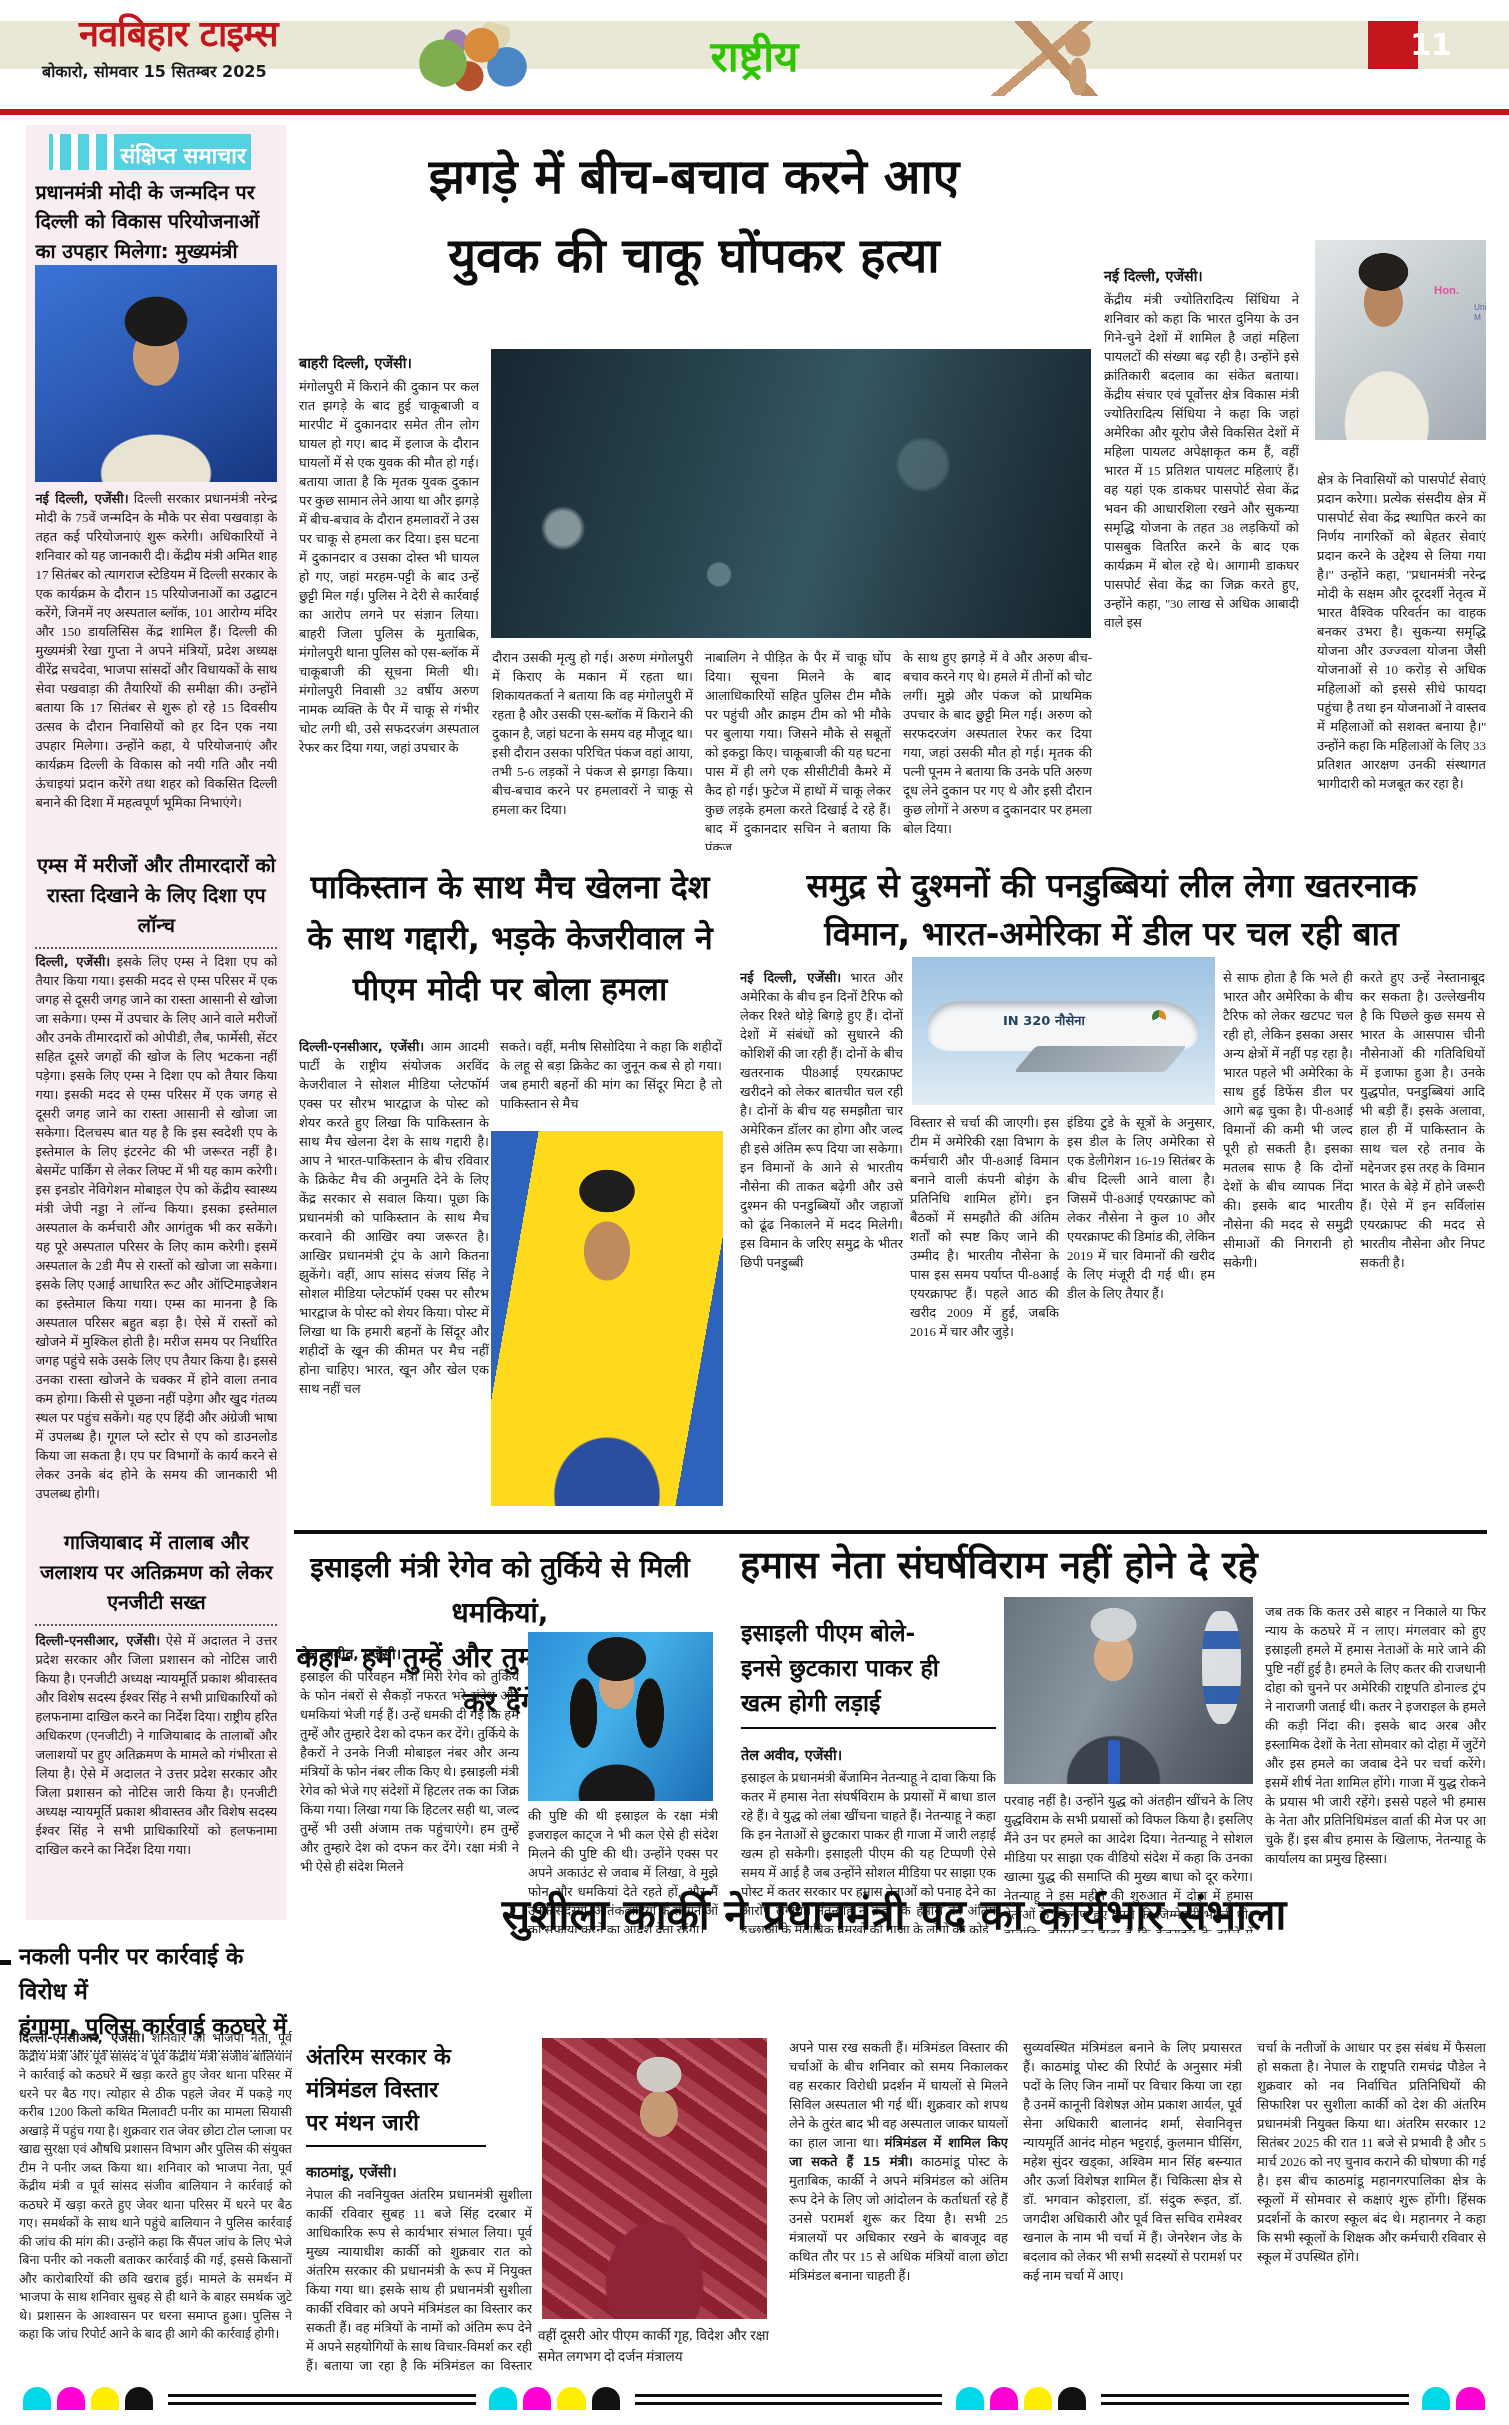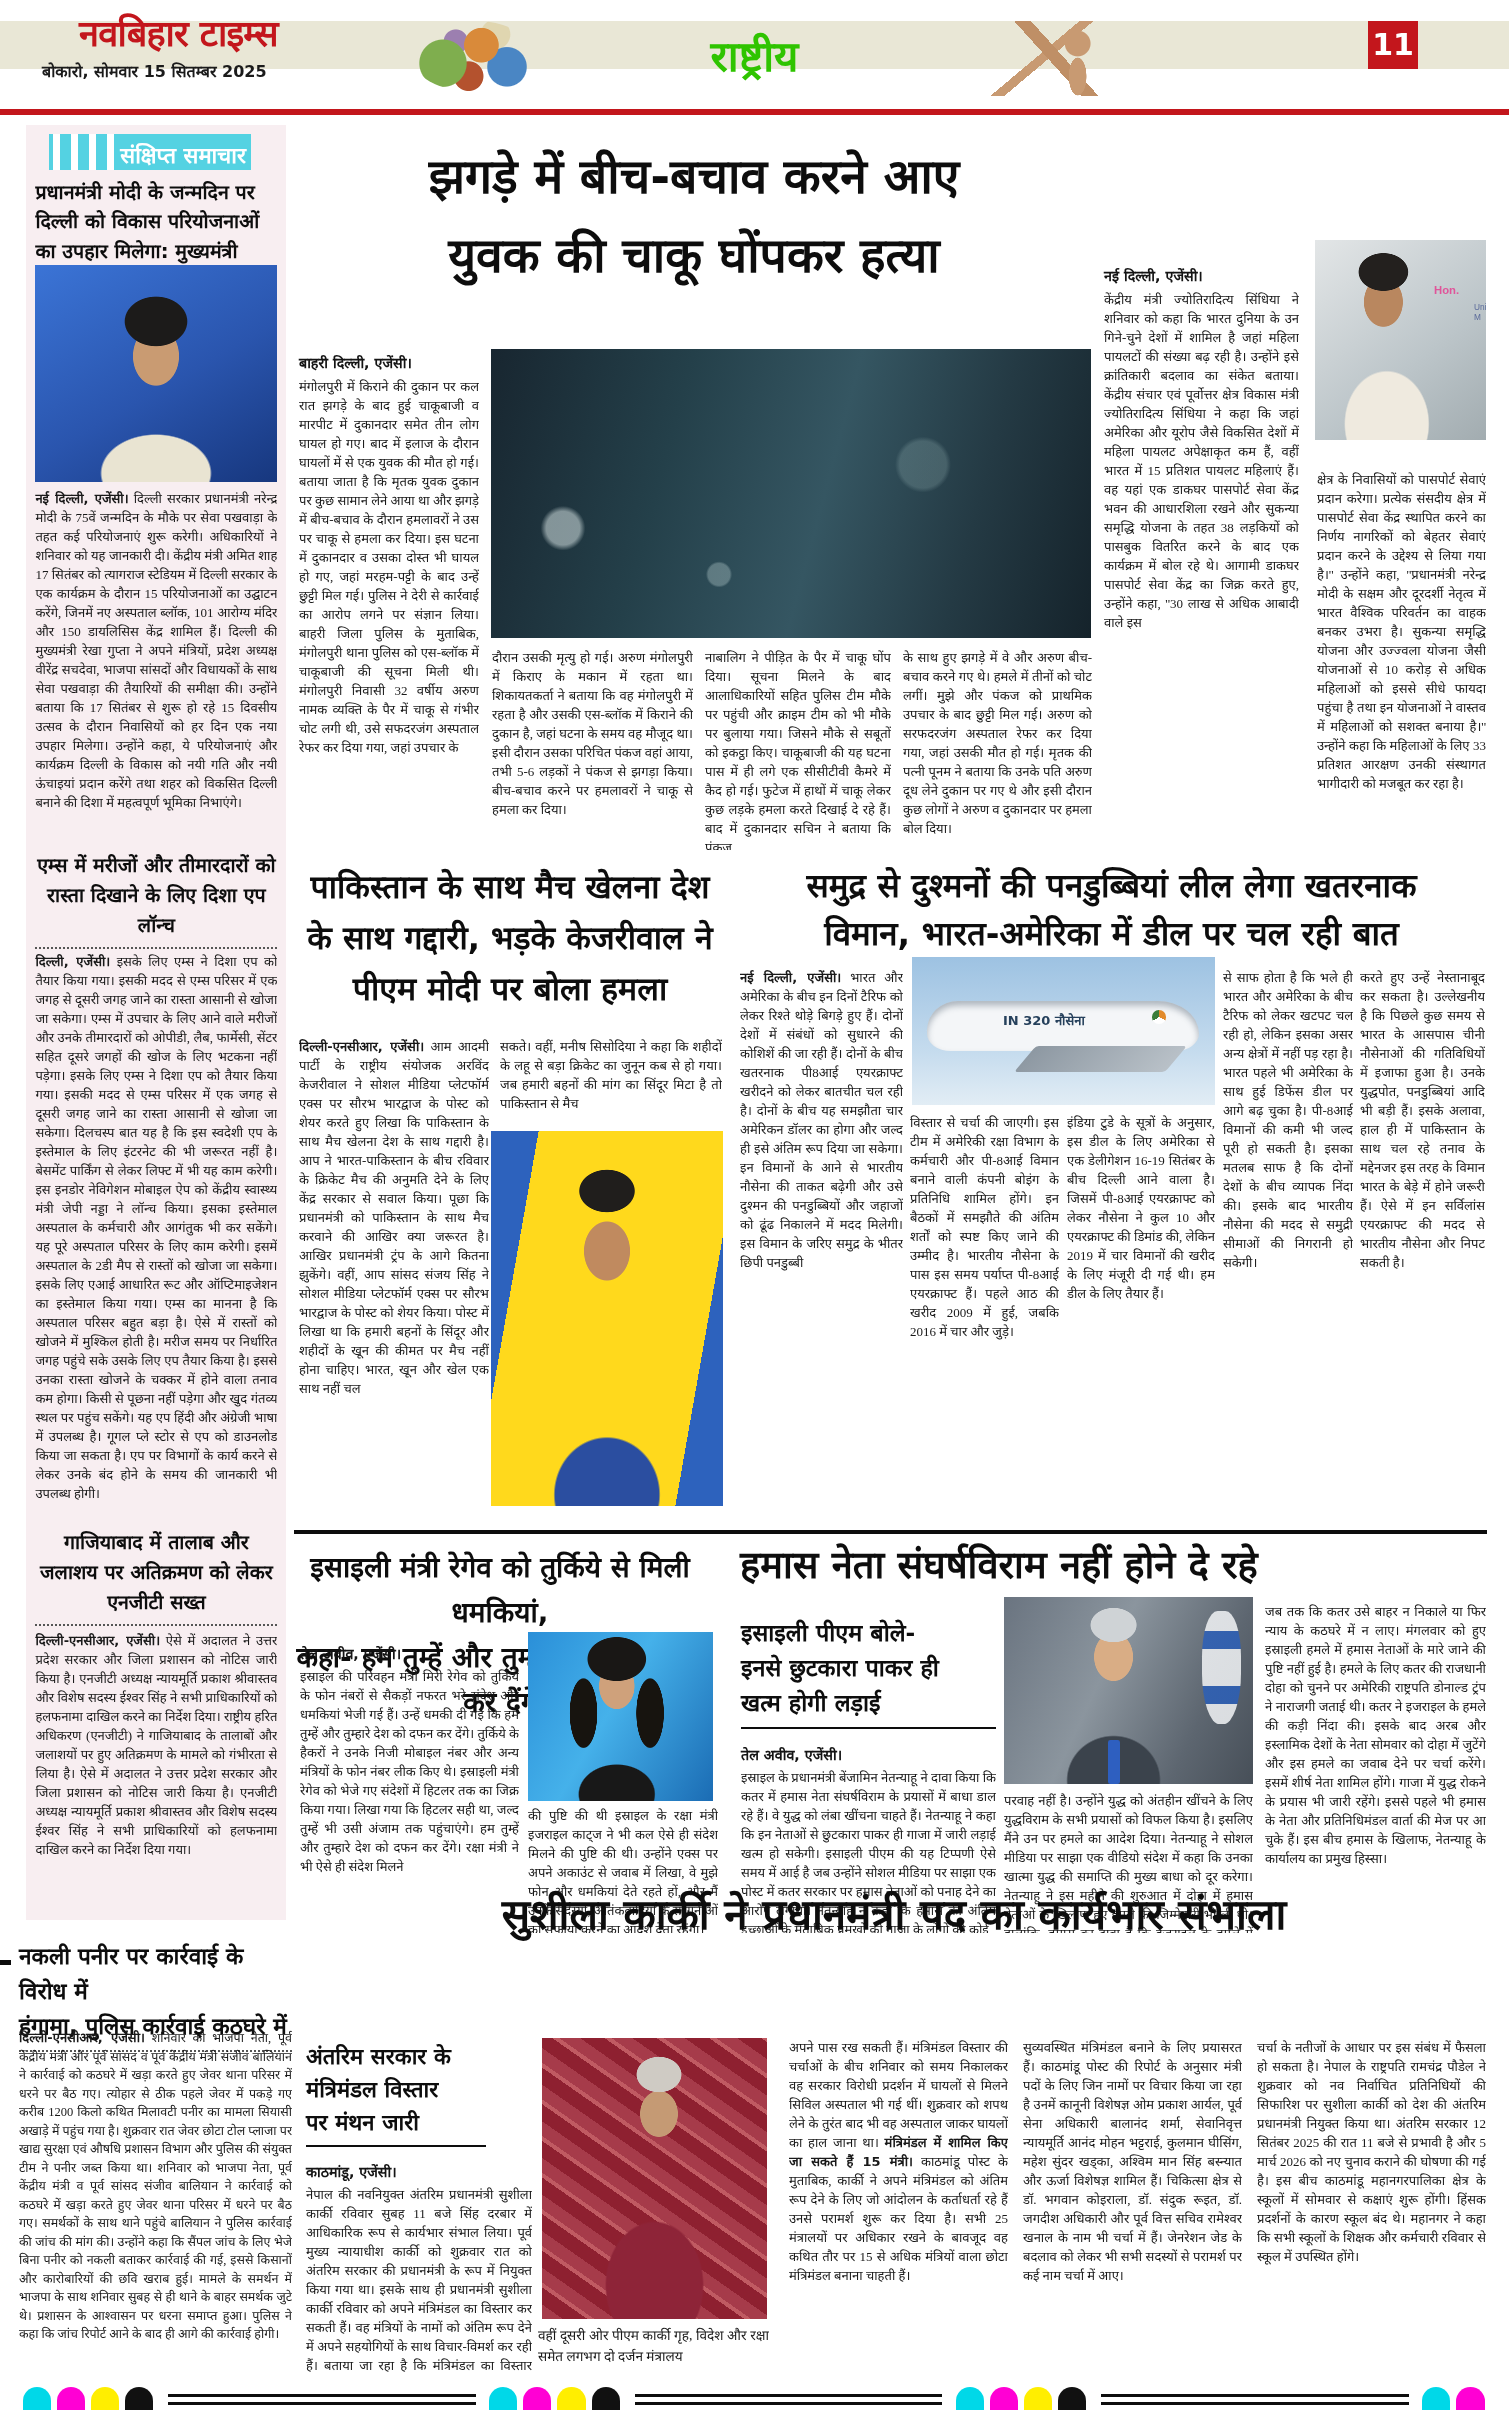--- a/index.html
+++ b/index.html
@@ -41,21 +41,21 @@
   <div class="abs hd" style="left:664px;top:26px;width:181px;text-align:center;font-size:42px;color:#2fc400;">राष्ट्रीय</div>
 
   <div class="abs" style="left:989px;top:21px;width:143px;height:75px;
               background:
                radial-gradient(circle at 62% 30%, #c89a72 0 12%, rgba(0,0,0,0) 13%),
                radial-gradient(ellipse 15px 32px at 62% 74%, #c89a72 58%, rgba(0,0,0,0) 60%),
                linear-gradient(48deg, rgba(0,0,0,0) 44%, #bf8f66 44% 52%, rgba(0,0,0,0) 52%),
                linear-gradient(-40deg, rgba(0,0,0,0) 55%, #c89a72 55% 61%, rgba(0,0,0,0) 61%);"></div>
 
   <div class="abs" style="left:1368px;top:21px;width:50px;height:48px;background:#c3161c;">
-    <div class="hd" style="width:50px;text-align:center;font-size:30px;line-height:48px;color:#fff;">11</div>
+    <div class="hd" style="width:50px;text-align:center;font-size:30px;line-height:48px;color:#fff;margin-left:38px;">11</div>
   </div>
 
   <div class="abs" style="left:0;top:109px;width:1510px;height:6px;background:#c3161c;"></div>
 
   <div class="abs" style="left:26.4px;top:125px;width:260px;height:1795px;background:#f8eef1;">
 
     <div class="abs" style="left:22.6px;top:9px;width:202px;height:36px;background:#54d2e2;">
       <div class="abs" style="left:4.5px;top:0;width:63px;height:36px;
                   background:repeating-linear-gradient(90deg,#ffffff 0 7.5px,#54d2e2 7.5px 18px);"></div>
       <div class="abs hd" style="left:69px;top:4.5px;width:128px;text-align:right;font-size:22px;color:#ffffff;">संक्षिप्त समाचार</div>

